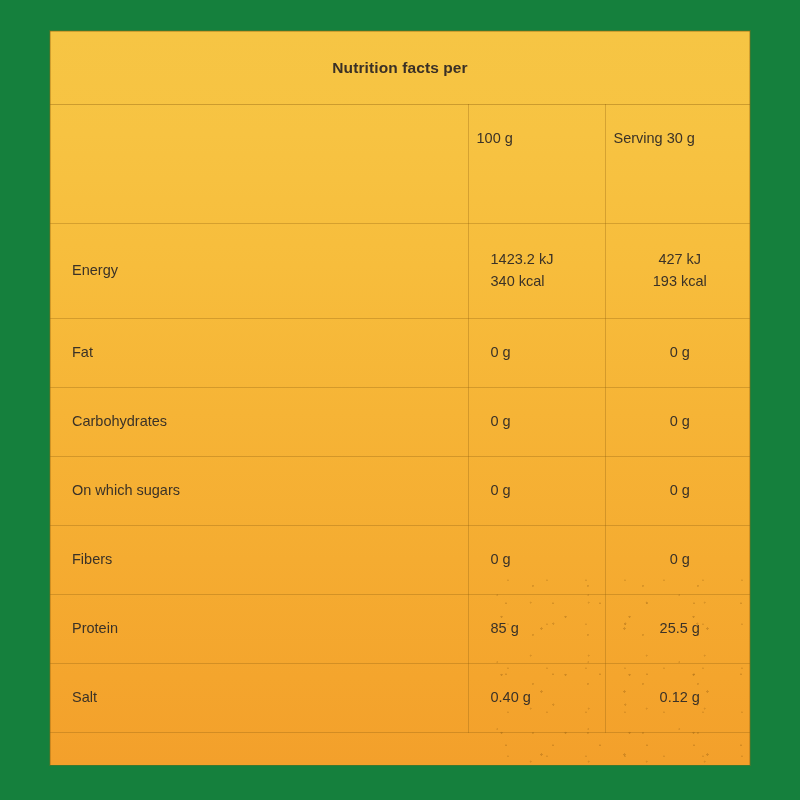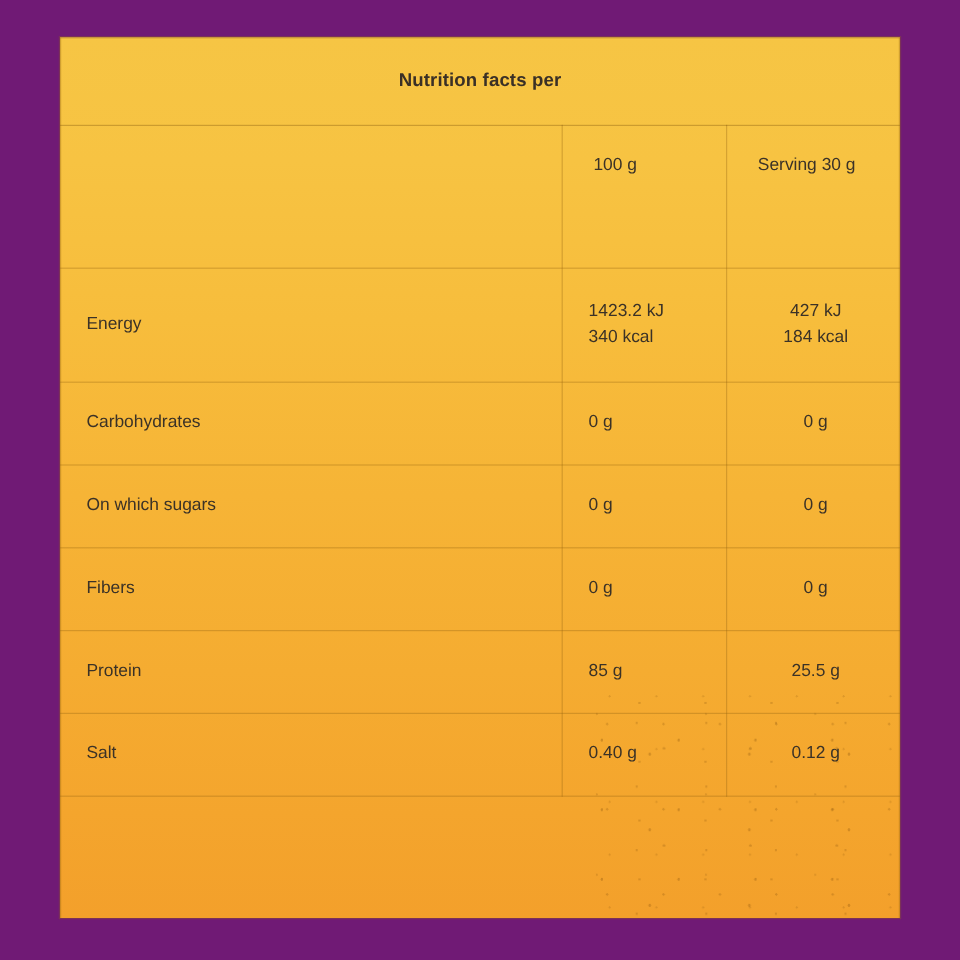--- a/index.html
+++ b/index.html
@@ -12,21 +12,21 @@
   }
   body {
     font-family: "Liberation Sans", sans-serif;
     -webkit-font-smoothing: antialiased;
   }
 
   #page {
     position: relative;
     width: 800px;
     height: 800px;
-    background: #701a75;
+    background: #15803d;
   }
 
   
   #nutrition-card {
     position: absolute;
     left: 50px;
     top: 31px;
     width: 700px;
     height: 734px;
     overflow: hidden;
@@ -85,21 +85,21 @@
     font-weight: bold;
     color: #3a3026;
     letter-spacing: 0.1px;
     border-bottom: 1px solid rgba(146,101,18,0.42);
   }
 
   
   tr.units-row td {
     height: 96px;
     vertical-align: top;
-    padding: 22px 18px 0 26px;
+    padding: 22px 18px 0 8px;
     font-size: 14.5px;
     color: #3b3227;
     line-height: 1.55;
     border-bottom: 1px solid rgba(146,101,18,0.34);
     border-right: 1px solid rgba(146,101,18,0.34);
   }
   tr.units-row td.col-serving { border-right: none; }
   tr.units-row td.col-label   { }
 
   
@@ -174,24 +174,29 @@
       <tbody>
 
         <tr class="data-row row-tall">
           <td class="col-label">Energy</td>
           <td class="col-per100">
             <span class="cell-line">1423.2 kJ</span>
             <span class="cell-line">340 kcal</span>
           </td>
           <td class="col-serving">
             <span class="cell-line">427 kJ</span>
-            <span class="cell-line">184 kcal</span>
+            <span class="cell-line">193 kcal</span>
           </td>
         </tr>
 
+        <tr class="data-row row-normal">
+          <td class="col-label">Fat</td>
+          <td class="col-per100">0 g</td>
+          <td class="col-serving">0 g</td>
+        </tr>
 
 
         <tr class="data-row row-normal">
           <td class="col-label">Carbohydrates</td>
           <td class="col-per100">0 g</td>
           <td class="col-serving">0 g</td>
         </tr>
 
         <tr class="data-row row-normal">
           <td class="col-label">On which sugars</td>

